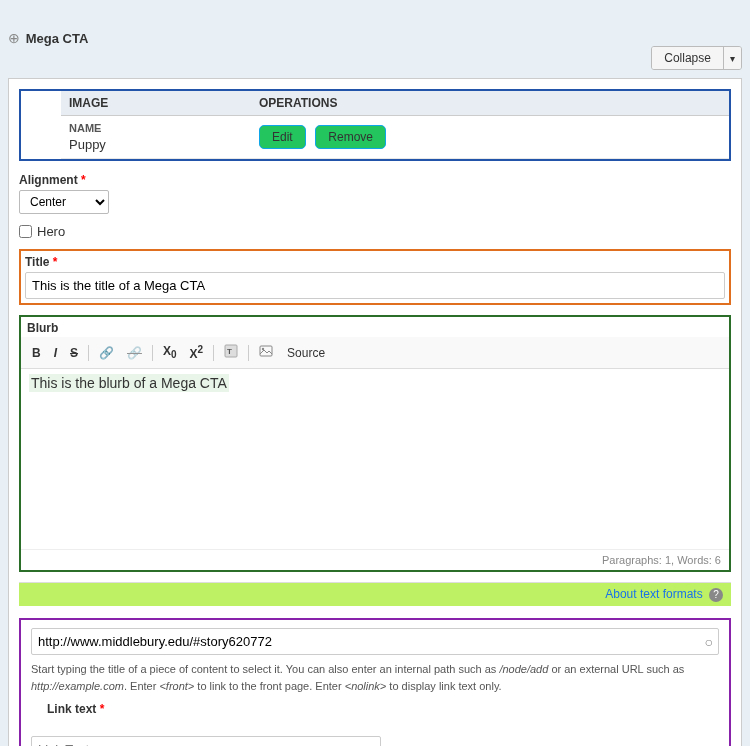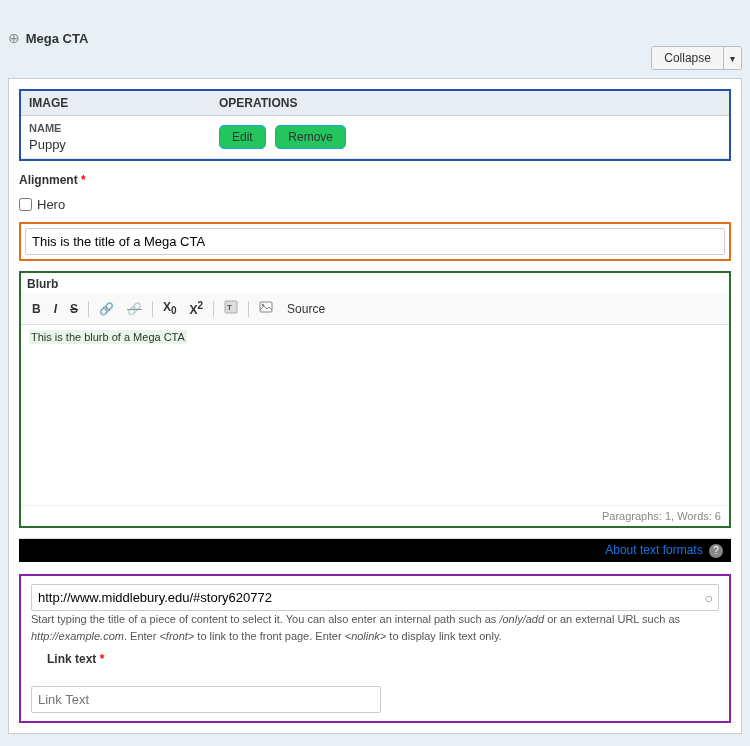--- a/index.html
+++ b/index.html
@@ -75,20 +75,21 @@
       background: #fff;
       border: 1px solid #ccc;
       padding: 10px;
     }
 
     
     .image-section {
       border: 2px solid #2255aa;
       margin-bottom: 12px;
       background: #fff;
+      padding-left: 40px;
     }
 
     .image-table {
       width: 100%;
       border-collapse: collapse;
     }
 
     .image-table th {
       background: #e8edf3;
       padding: 5px 8px;
@@ -231,21 +232,21 @@
       cursor: pointer;
       color: #333;
       display: flex;
       align-items: center;
       gap: 3px;
     }
 
     .blurb-content {
       min-height: 180px;
       padding: 6px 8px;
-      font-size: 11px;
+      font-size: 14px;
       color: #333;
       position: relative;
     }
 
     .blurb-text-highlight {
       background: #e8f5e8;
       display: inline;
       padding: 1px 2px;
     }
 
@@ -255,21 +256,21 @@
       color: #888;
       padding: 4px 8px;
       border-top: 1px solid #eee;
     }
 
     .about-formats {
       text-align: right;
       padding: 4px 8px;
       font-size: 12px;
       border-top: 1px solid #ddd;
-      background: #000000;
+      background: #bef264;
     }
 
     .about-formats a {
       color: #1a73e8;
       text-decoration: none;
     }
 
     .help-icon {
       display: inline-block;
       width: 14px;
@@ -301,20 +302,21 @@
 
     .url-label {
       font-size: 12px;
       font-weight: bold;
       margin-bottom: 3px;
       display: block;
     }
 
     .url-input-wrapper {
       position: relative;
+      margin-bottom: 6px;
     }
 
     .url-input {
       width: 100%;
       padding: 5px 28px 5px 6px;
       font-size: 13px;
       border: 1px solid #ccc;
       border-radius: 2px;
     }
 
@@ -396,28 +398,38 @@
             </td>
           </tr>
         </tbody>
       </table>
     </div>
 
     <div class="form-row">
       <span class="field-label">
         <span>Alignment</span>&nbsp;<span class="required">*</span>
       </span>
+      <div class="select-wrapper">
+        <select class="alignment-select">
+          <option>Center</option>
+          <option>Left</option>
+          <option>Right</option>
+        </select>
+      </div>
     </div>
 
     <div class="checkbox-row">
       <input type="checkbox" id="hero-check" style="">
       <label for="hero-check">Hero</label>
     </div>
 
     <div class="title-section">
+      <span class="title-field-label">
+        <span>Title</span>&nbsp;<span class="required">*</span>
+      </span>
       <input class="title-input" type="text" value="This is the title of a Mega CTA" style="">
     </div>
 
     <div class="blurb-section">
       <span class="blurb-label">Blurb</span>
       <div class="blurb-toolbar">
         <button class="toolbar-btn" style="font-style:normal;">B</button>
         <button class="toolbar-btn" style="font-style:italic;">I</button>
         <button class="toolbar-btn" style="text-decoration:line-through;">S</button>
         <div class="toolbar-separator"></div>
@@ -455,21 +467,21 @@
     </div>
 
     <div class="cta-section">
 
       <div class="url-input-wrapper">
         <input class="url-input" type="text" value="http://www.middlebury.edu/#story620772" style="">
         <button class="url-clear-btn">○</button>
       </div>
 
       <p class="url-help-text">
-        Start typing the title of a piece of content to select it. You can also enter an internal path such as <em>/only/add</em> or an external URL such as <em>http://example.com</em>. Enter <em>&lt;front&gt;</em> to link to the front page. Enter <em>&lt;nolink&gt;</em> to display link text only.
+        Start typing the title of a piece of content to select it. You can also enter an internal path such as <em>/node/add</em> or an external URL such as <em>http://example.com</em>. Enter <em>&lt;front&gt;</em> to link to the front page. Enter <em>&lt;nolink&gt;</em> to display link text only.
       </p>
 
       <label class="link-text-label">
         <span>Link text</span>&nbsp;<span class="required">*</span>
       </label>
       <input class="link-text-input" type="text" placeholder="Link Text" style="">
     </div>
 
   </div>
 </div>

